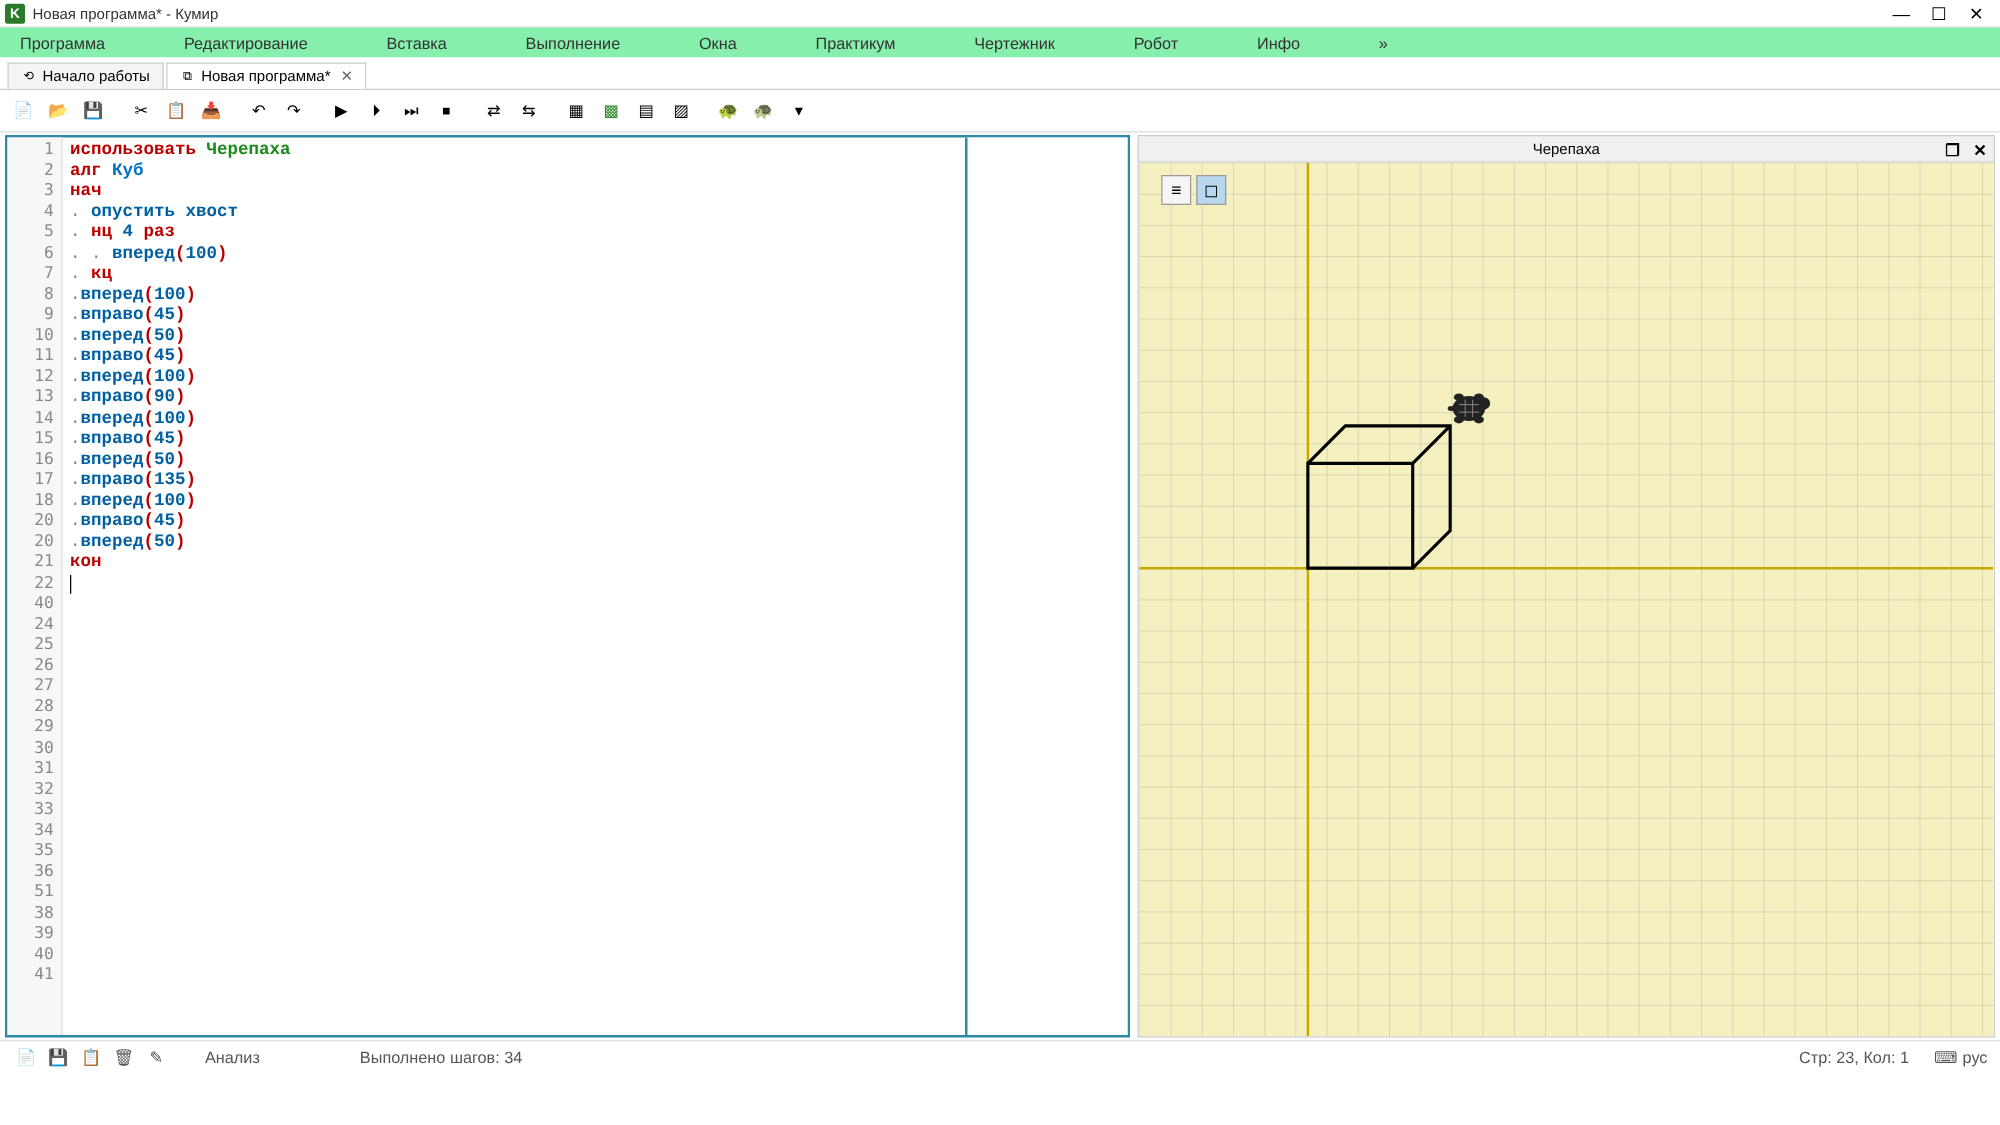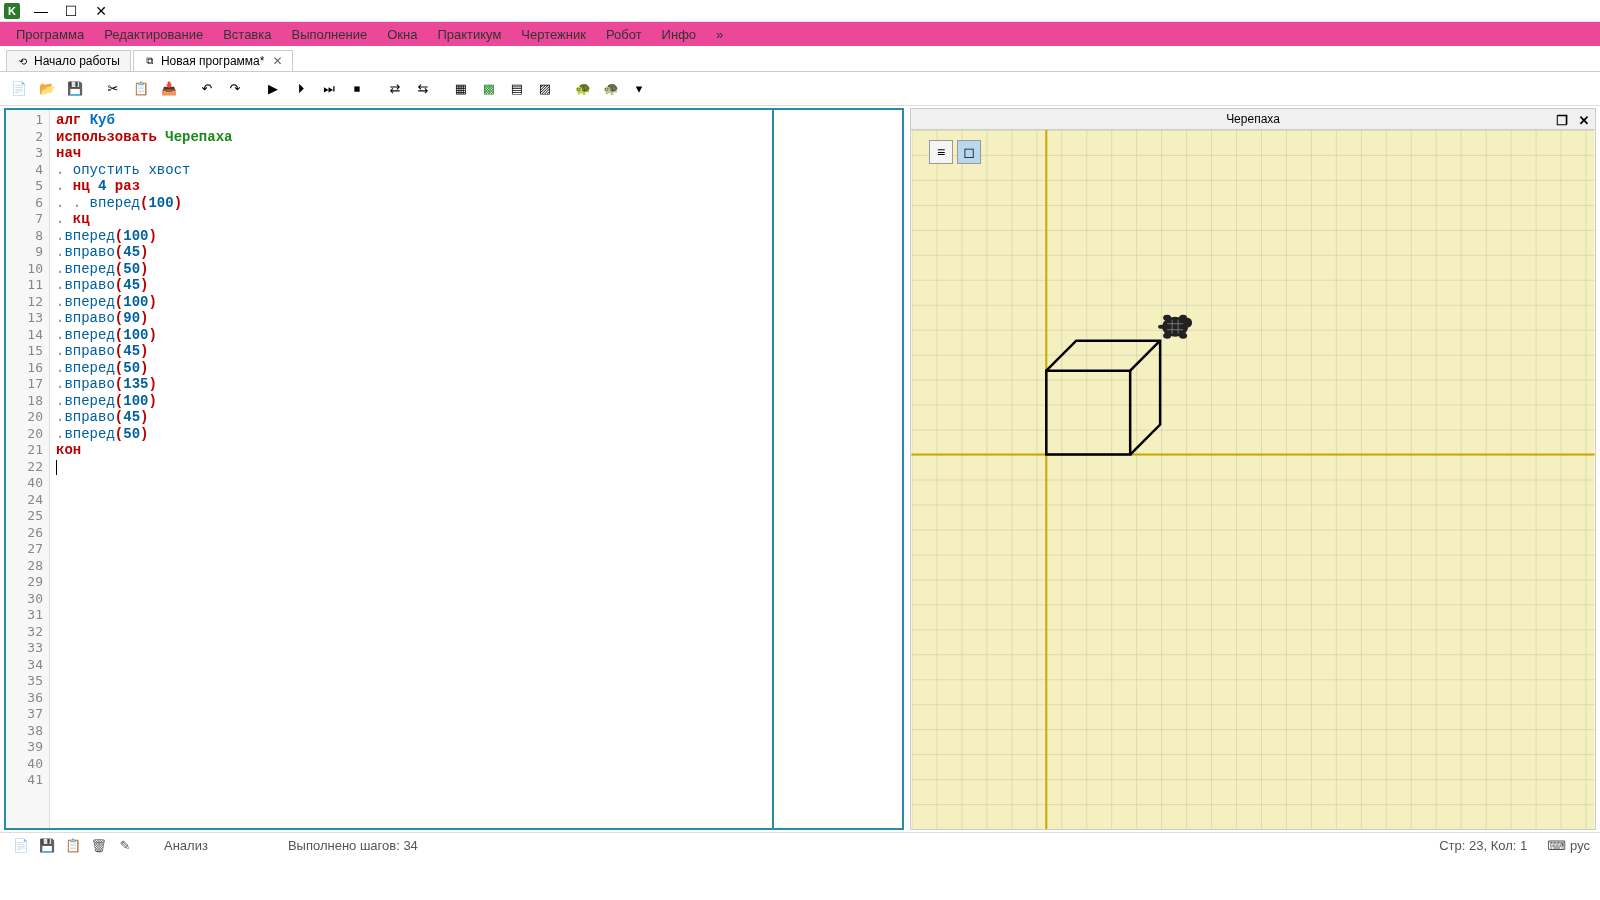--- a/index.html
+++ b/index.html
@@ -1,39 +1,39 @@
 <!DOCTYPE html>
 <html><head>
 <meta charset="utf-8">
 <style>
 * { box-sizing: border-box; margin: 0; padding: 0; }
 body { font-family: "Segoe UI", Tahoma, sans-serif; font-size: 13px; background: #fff; overflow: hidden; width: 1600px; height: 900px; }
 .titlebar { height: 22px; display: flex; align-items: center; padding: 0 4px; background: #fff; border-bottom: 1px solid #e0e0e0; }
 .titlebar .app-icon { width: 16px; height: 16px; background: #2a7a2a; color: #fff; font-weight: bold; font-size: 11px; display: flex; align-items: center; justify-content: center; border-radius: 2px; margin-right: 6px; }
 .titlebar .title { flex: 1; font-size: 12px; color: #333; }
 .titlebar .win-btn { width: 30px; height: 20px; display: flex; align-items: center; justify-content: center; font-size: 14px; cursor: pointer; }
-.menubar { height: 24px; display: flex; align-items: center; padding: 0 6px; background: #ec4899; font-size: 13px; }
+.menubar { height: 24px; display: flex; align-items: center; padding: 0 6px; background: #86efac; font-size: 13px; gap: 43px; }
 .menubar .menu-item { padding: 2px 10px; cursor: pointer; color: #333; }
 .tabbar { height: 26px; display: flex; align-items: flex-end; padding: 0 6px; background: #fff; border-bottom: 1px solid #ccc; }
 .tabbar .tab { display: flex; align-items: center; padding: 3px 10px; border: 1px solid #ccc; border-bottom: none; background: #f5f5f5; font-size: 12px; margin-right: 2px; cursor: pointer; }
 .tabbar .tab.active { background: #fff; }
 .tabbar .tab .tab-icon { width: 12px; height: 12px; margin-right: 5px; display: inline-flex; align-items: center; justify-content: center; font-size: 10px; }
 .tabbar .tab .close { margin-left: 8px; font-size: 12px; color: #666; }
 .toolbar { height: 34px; display: flex; align-items: center; padding: 0 6px; background: #fff; border-bottom: 1px solid #ddd; gap: 2px; }
 .toolbar .tbtn { width: 26px; height: 26px; display: flex; align-items: center; justify-content: center; cursor: pointer; }
 .toolbar .sep { width: 8px; }
 .main { display: flex; height: 726px; }
 .editor-pane { width: 900px; display: flex; border: 2px solid #2a8aa8; margin: 2px 6px 2px 4px; background: #fff; }
 .gutter { width: 44px; background: #f7f7f7; border-right: 1px solid #ddd; text-align: right; padding: 2px 6px 2px 2px; font-family: Consolas, monospace; font-size: 13px; color: #888; line-height: 16.5px; }
 .gutter div { height: 16.5px; }
 .code { flex: 1; padding: 2px 6px; font-family: Consolas, "Courier New", monospace; font-size: 14px; line-height: 16.5px; position: relative; }
 .code-line { height: 16.5px; white-space: pre; }
 .kw { color: #b00; font-weight: bold; }
 .alg { color: #0070c0; font-weight: bold; }
-.cmd { color: #0060a0; font-weight: normal; }
+.cmd { color: #0060a0; font-weight: bold; }
 .num { color: #0060a0; font-weight: bold; }
 .paren { color: #b00; font-weight: bold; }
 .mod { color: #1a8a1a; font-weight: bold; }
 .dot { color: #888; }
 .cursor { display: inline-block; width: 1px; height: 15px; background: #000; vertical-align: text-bottom; }
 .side-col { width: 130px; border-left: 2px solid #2a8aa8; background: #fff; }
 .turtle-panel { flex: 1; display: flex; flex-direction: column; margin: 2px 4px 2px 0; }
 .turtle-title { height: 22px; display: flex; align-items: center; justify-content: center; background: #f0f0f0; border: 1px solid #ccc; font-size: 12px; position: relative; }
 .turtle-title .pbtn { position: absolute; top: 2px; width: 18px; height: 18px; display: flex; align-items: center; justify-content: center; cursor: pointer; font-size: 13px; font-weight: bold; }
 .turtle-title .pbtn.max { right: 24px; }
@@ -44,20 +44,21 @@
 .turtle-tools .tt.sel { background: #b8d8f0; }
 .statusbar { height: 26px; display: flex; align-items: center; padding: 0 10px; background: #fff; border-top: 1px solid #ddd; font-size: 13px; color: #555; }
 .statusbar .sbtn { width: 22px; height: 20px; display: flex; align-items: center; justify-content: center; margin-right: 4px; cursor: pointer; }
 .statusbar .spacer { flex: 1; }
 </style>
 </head>
 <body>
 
 <div class="titlebar">
   <div class="app-icon">K</div>
+  <div class="title">Новая программа* - Кумир</div>
   <div class="win-btn">—</div>
   <div class="win-btn">☐</div>
   <div class="win-btn">✕</div>
 </div>
 
 <div class="menubar" id="menubar">
     <div class="menu-item">Программа</div>
     <div class="menu-item">Редактирование</div>
     <div class="menu-item">Вставка</div>
     <div class="menu-item">Выполнение</div>
@@ -143,29 +144,29 @@
         <div>27</div>
         <div>28</div>
         <div>29</div>
         <div>30</div>
         <div>31</div>
         <div>32</div>
         <div>33</div>
         <div>34</div>
         <div>35</div>
         <div>36</div>
-        <div>37</div>
+        <div>51</div>
         <div>38</div>
         <div>39</div>
         <div>40</div>
         <div>41</div>
       </div>
     <div class="code" id="code">
+        <div class="code-line"><span class="kw">использовать</span><span> </span><span class="mod">Черепаха</span></div>
         <div class="code-line"><span class="kw">алг</span><span> </span><span class="alg">Куб</span></div>
-        <div class="code-line"><span class="kw">использовать</span><span> </span><span class="mod">Черепаха</span></div>
         <div class="code-line"><span class="kw">нач</span></div>
         <div class="code-line"><span class="dot">. </span><span class="cmd">опустить хвост</span></div>
         <div class="code-line"><span class="dot">. </span><span class="kw">нц</span><span> </span><span class="num">4</span><span> </span><span class="kw">раз</span></div>
         <div class="code-line"><span class="dot">. . </span><span class="cmd">вперед</span><span class="paren">(</span><span class="num">100</span><span class="paren">)</span></div>
         <div class="code-line"><span class="dot">. </span><span class="kw">кц</span></div>
         <div class="code-line"><span class="dot">.</span><span class="cmd">вперед</span><span class="paren">(</span><span class="num">100</span><span class="paren">)</span></div>
         <div class="code-line"><span class="dot">.</span><span class="cmd">вправо</span><span class="paren">(</span><span class="num">45</span><span class="paren">)</span></div>
         <div class="code-line"><span class="dot">.</span><span class="cmd">вперед</span><span class="paren">(</span><span class="num">50</span><span class="paren">)</span></div>
         <div class="code-line"><span class="dot">.</span><span class="cmd">вправо</span><span class="paren">(</span><span class="num">45</span><span class="paren">)</span></div>
         <div class="code-line"><span class="dot">.</span><span class="cmd">вперед</span><span class="paren">(</span><span class="num">100</span><span class="paren">)</span></div>

